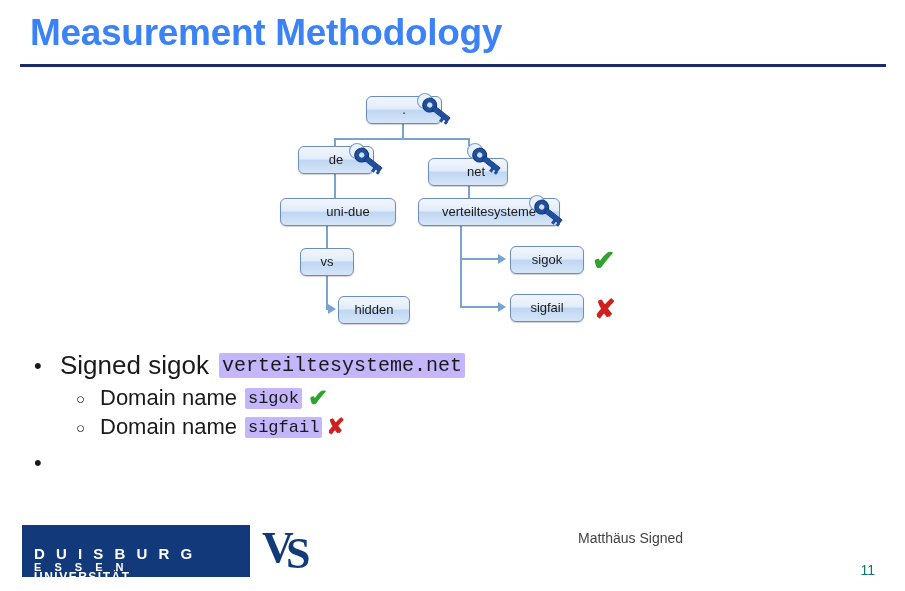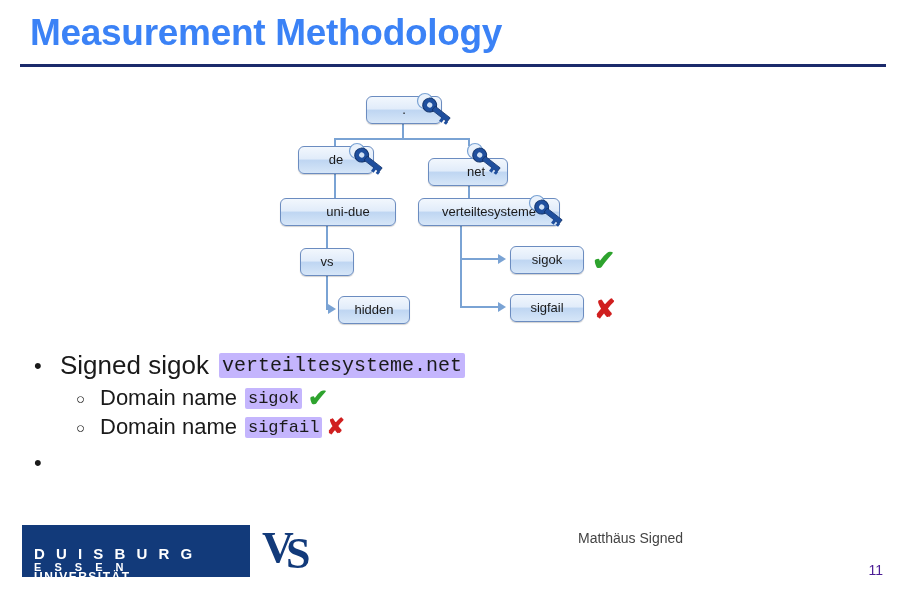--- a/index.html
+++ b/index.html
@@ -218,24 +218,24 @@
   }
   .footer-author {
     position: absolute;
     left: 578px;
     top: 530px;
     font-size: 14px;
     color: #444444;
   }
   .page-num {
     position: absolute;
-    right: 22px;
+    right: 30px;
     top: 562px;
     font-size: 14px;
-    color: #4c1d95;
+    color: #0f766e;
   }
 </style>
 </head>
 <body>
 
 <div class="slide">
 
   <div class="title">Measurement Methodology</div>
   <div class="title-rule"></div>
 

